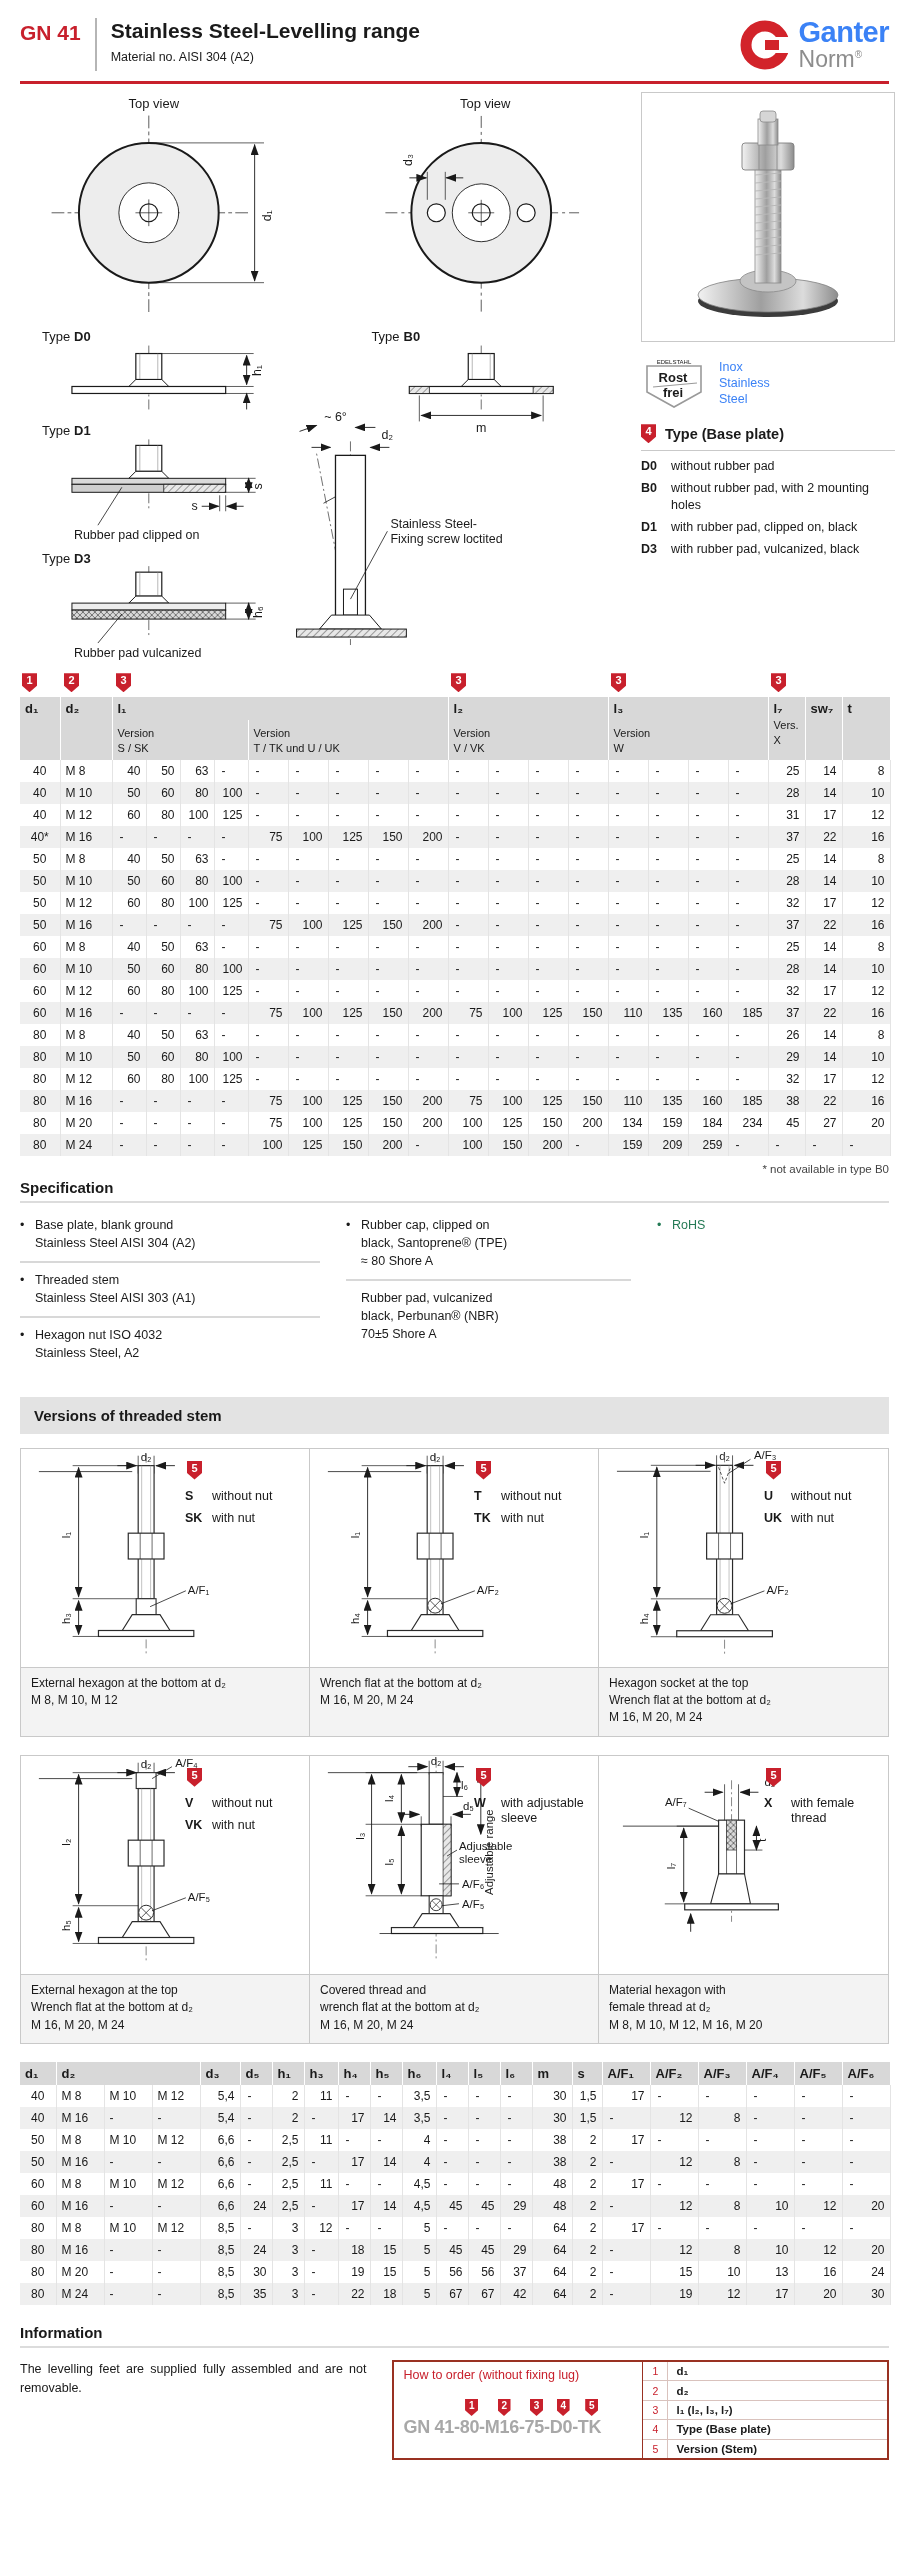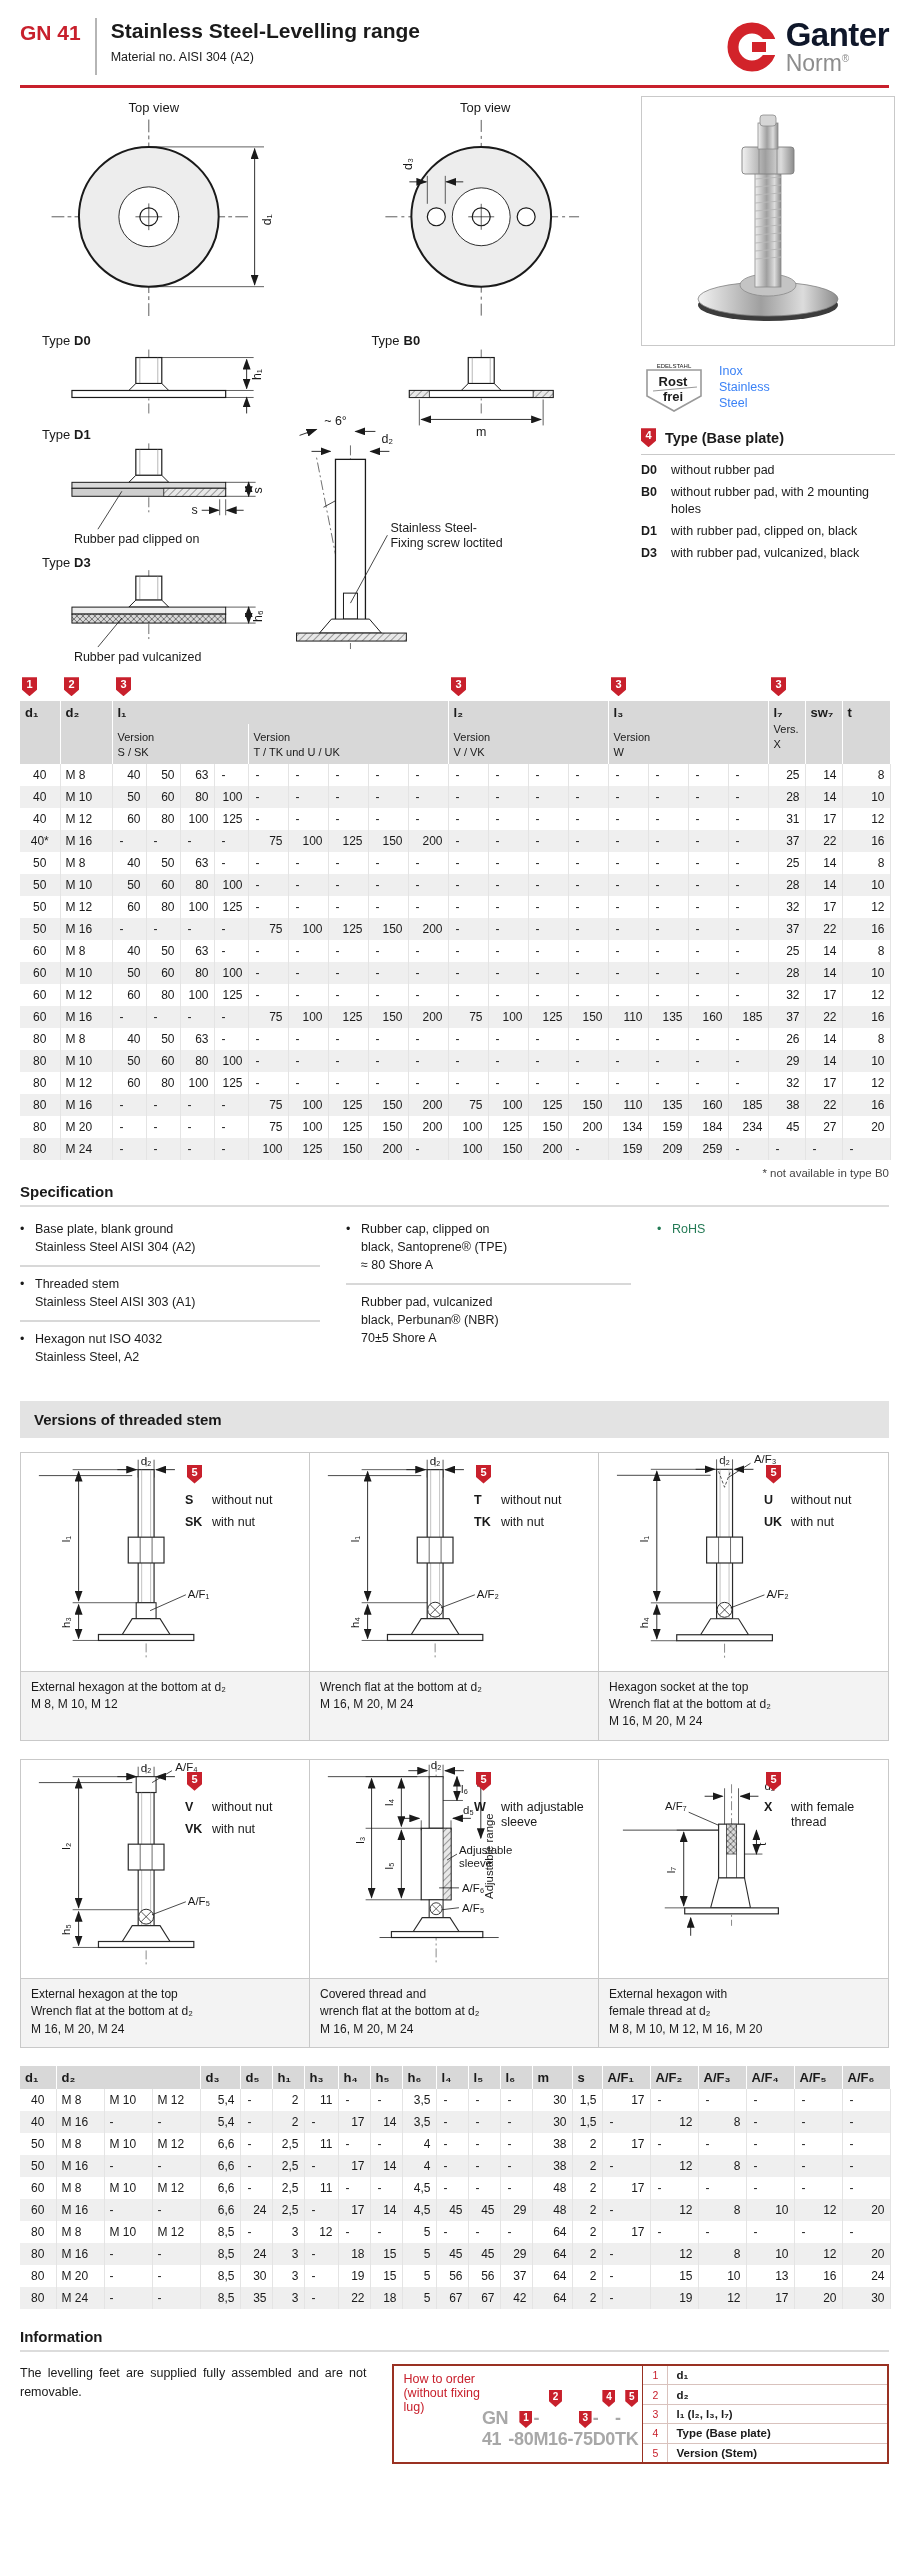--- a/index.html
+++ b/index.html
@@ -7,21 +7,21 @@
   .page{width:909px;background:#fff;position:relative;overflow:hidden;}
   .pad{padding:0 20px;}
 
   
   .hdr{display:flex;align-items:flex-start;padding:16px 20px 8px 20px;}
   .hdr-gn{color:#c8202c;font-size:21px;font-weight:bold;padding-top:5px;white-space:nowrap;}
   .hdr-vline{width:2px;background:#b5b5b5;align-self:stretch;margin:2px 14px 0 14px;}
   .hdr-title{font-size:21px;font-weight:bold;margin:0;padding-top:3px;}
   .hdr-sub{font-size:12.5px;margin-top:7px;}
   .brand{margin-left:auto;display:flex;align-items:center;gap:8px;padding-top:2px;}
-  .brand-txt div:first-child{color:#0f172a;font-size:33px;font-weight:bold;line-height:1;letter-spacing:-0.5px;text-align:right;}
+  .brand-txt div:first-child{color:#3b82f6;font-size:29px;font-weight:bold;line-height:1;letter-spacing:-0.5px;text-align:right;}
   .brand-txt div:last-child{color:#8d8d8d;font-size:23px;line-height:1.05;}
   .brand-txt sup{font-size:10px;}
   .red-rule{height:3px;background:#c8202c;margin:2px 20px 0 20px;}
 
   
   .draw-wrap{position:relative;height:577px;margin-top:4px;}
   .draw-svg{position:absolute;left:14px;top:0;}
   svg text{font-family:"Liberation Sans",sans-serif;fill:#1a1a1a;}
   .rightcol{position:absolute;left:641px;top:4px;width:254px;}
   .photo-box{height:248px;border:1px solid #c9c9c9;display:flex;align-items:center;justify-content:center;margin-bottom:14px;background:#fff;}
@@ -73,21 +73,21 @@
   .plegend{position:absolute;top:12px;right:4px;width:120px;font-size:12.5px;}
   .plegend .mk{margin:0 0 9px 2px;}
   .pl-line{display:flex;gap:6px;margin-bottom:7px;line-height:1.25;}
   .pl-code{font-weight:bold;min-width:21px;flex:none;}
 
   
   .info-flex{display:flex;gap:26px;}
   .info-text{width:351px;font-size:12.5px;line-height:1.5;text-align:justify;}
   .info-text p{margin:0 0 11px 0;}
   .order-box{border:2px solid #993122;width:499px;height:96px;display:flex;align-self:flex-start;}
-  .ob-left{width:248px;display:flex;flex-direction:row;justify-content:space-between;padding:6px 4px 12px 9px;box-sizing:border-box;}
+  .ob-left{width:248px;display:flex;flex-direction:column;justify-content:space-between;padding:6px 4px 20px 9px;box-sizing:border-box;}
   .ob-title{color:#c8202c;font-size:12.5px;}
   .ob-code{display:flex;align-items:flex-end;color:#a8a8a8;font-weight:bold;font-size:18px;letter-spacing:-0.3px;}
   .seg{display:inline-flex;flex-direction:column;align-items:center;}
   .seg .mk{margin-bottom:1px;transform:translateX(5px);}
   .ob-legend{flex:1;border-left:1px solid #993122;display:flex;flex-direction:column;}
   .ob-row{display:flex;border-bottom:1px solid #d9c2bd;flex:1;align-items:center;font-size:11.5px;}
   .ob-row:last-child{border-bottom:none;}
   .ob-n{width:24px;text-align:center;color:#c8202c;font-size:10.5px;border-right:1px solid #d9c2bd;align-self:stretch;display:flex;align-items:center;justify-content:center;}
   .ob-l{font-weight:bold;padding-left:8px;}
 </style>
@@ -1208,21 +1208,21 @@
           <div>External hexagon at the top</div>
           <div>Wrench flat at the bottom at d₂</div>
           <div>M 16, M 20, M 24</div>
         </div>
       <div class="pcap">
           <div>Covered thread and</div>
           <div>wrench flat at the bottom at d₂</div>
           <div>M 16, M 20, M 24</div>
         </div>
       <div class="pcap last">
-          <div>External hexagon with</div>
+          <div>Material hexagon with</div>
           <div>female thread at d₂</div>
           <div>M 8, M 10, M 12, M 16, M 20</div>
         </div>
     </div>
 
     <table>
       <colgroup>
         <col style="width:36px">
           <col style="width:48px">
           <col style="width:48px">

